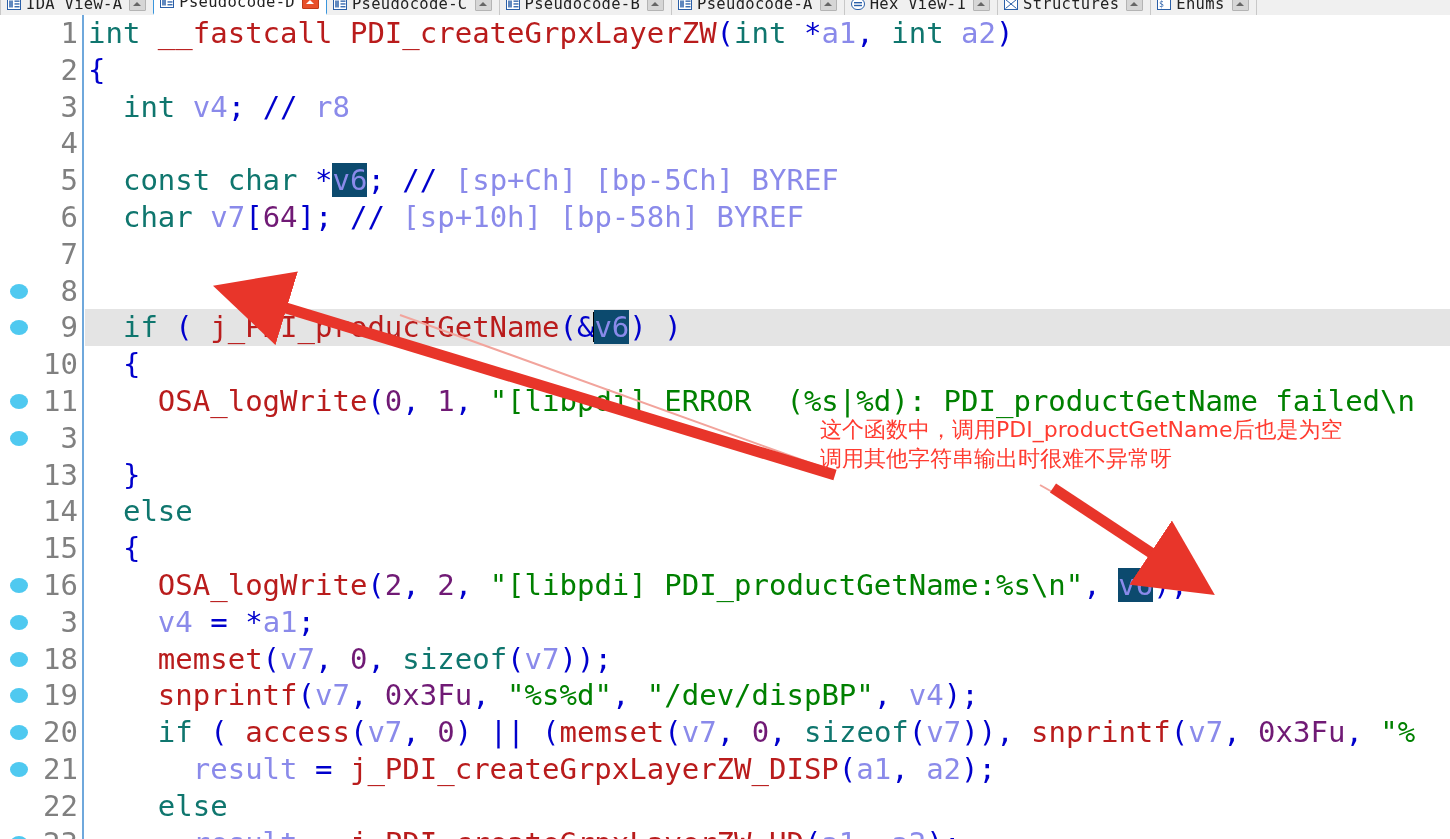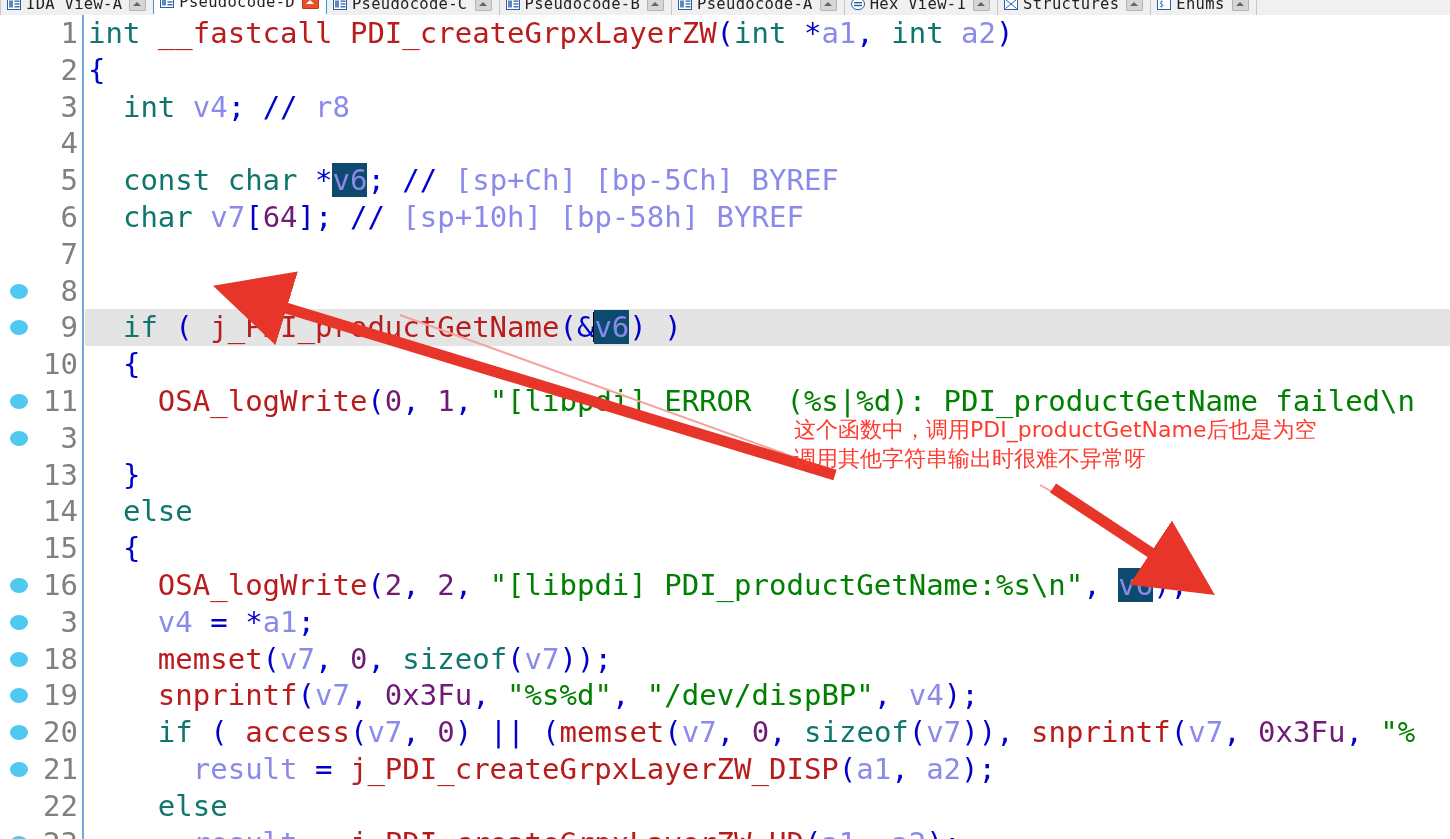--- a/index.html
+++ b/index.html
@@ -157,21 +157,21 @@
     width: 0;
     border-left: 2px solid #000000;
     height: 30px;
     vertical-align: -5px;
     margin: 0 -1px;
   }
 
   
   #annot {
     position: absolute;
-    left: 794px;
+    left: 820px;
     top: 415px;
     width: 610px;
     color: #ff3b30;
     font-family: "DejaVu Sans", sans-serif;
     font-size: 22px;
     line-height: 29px;
     white-space: nowrap;
     pointer-events: none;
   }
   #arrows {

